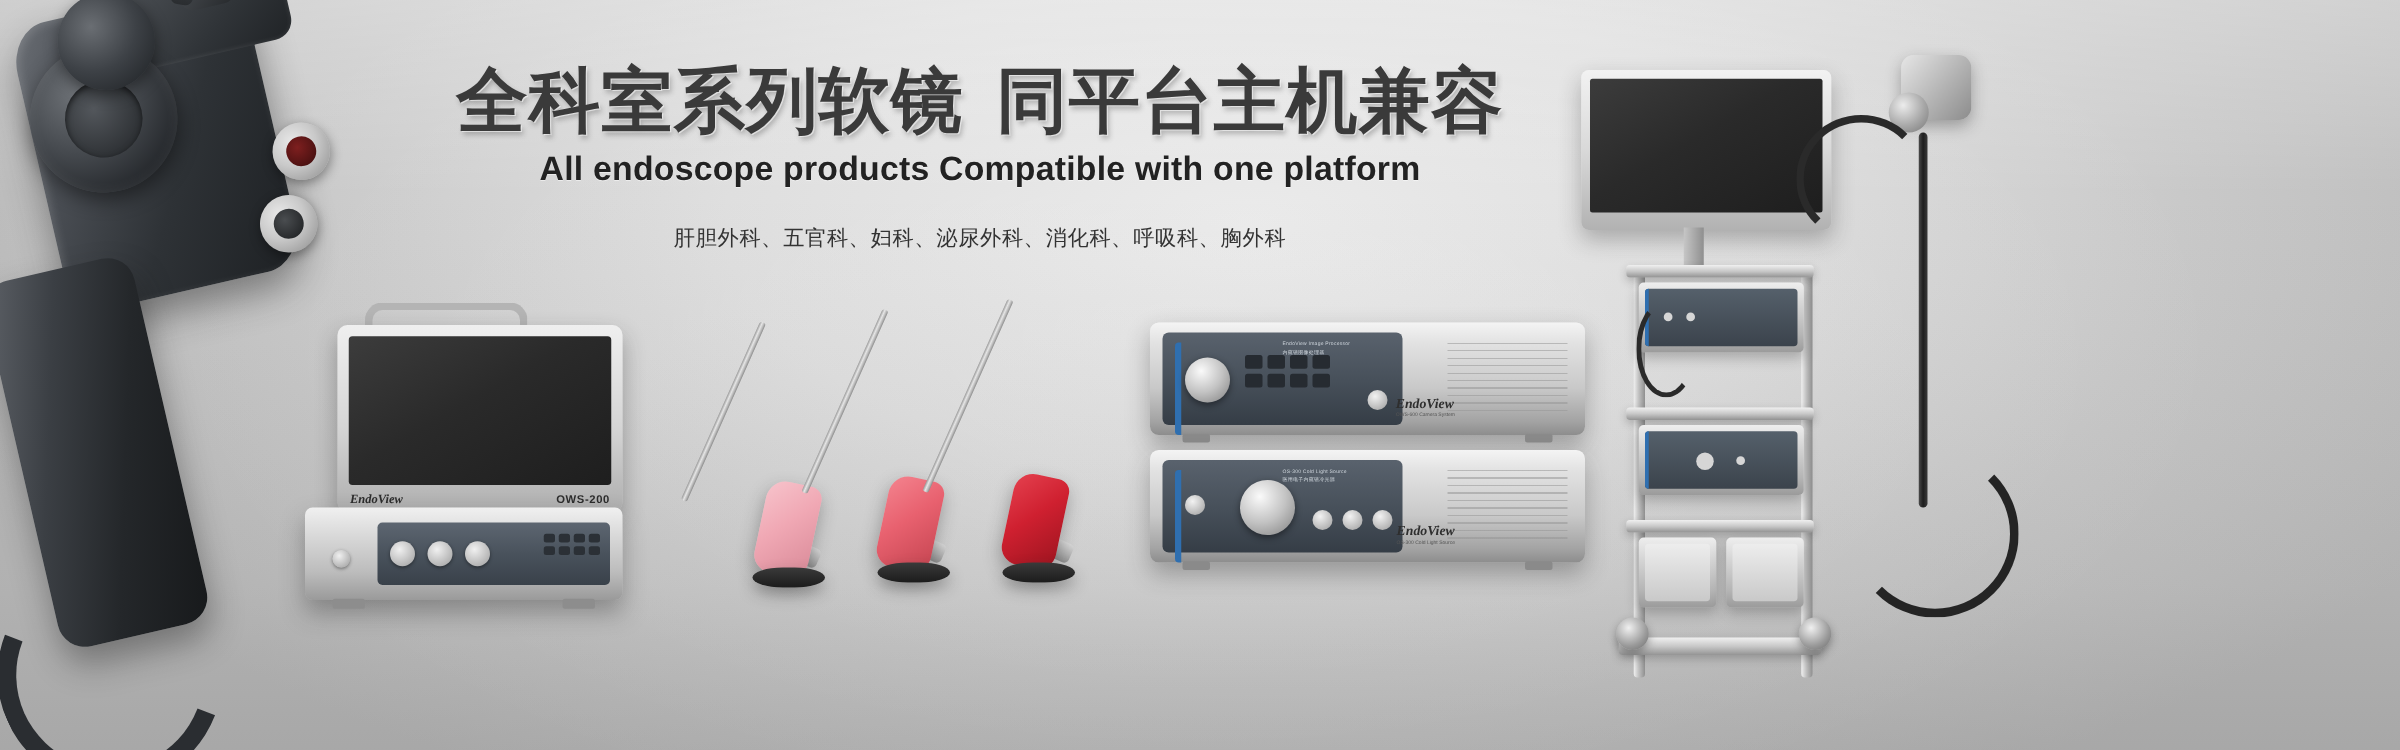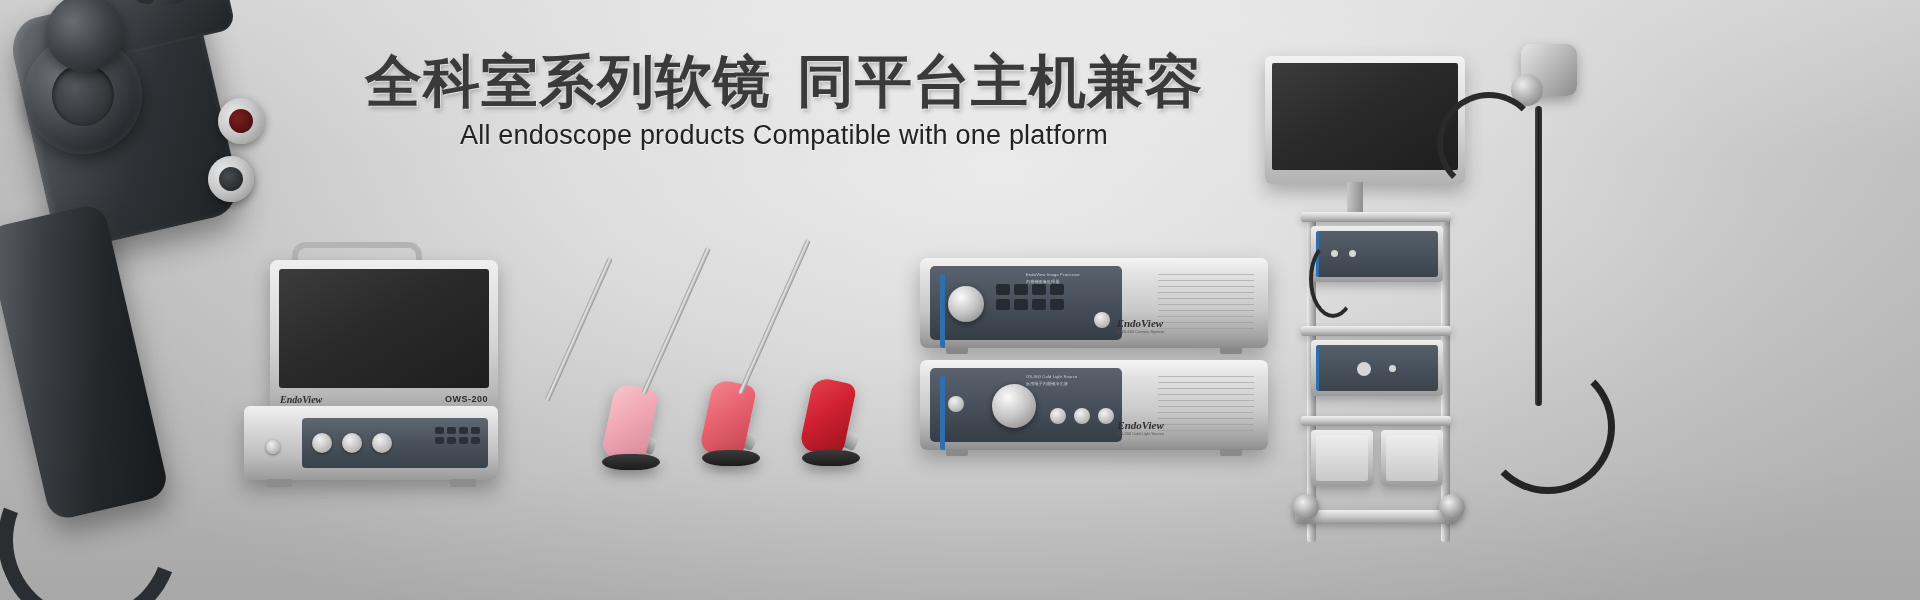--- a/index.html
+++ b/index.html
@@ -22,21 +22,21 @@
 
   
   .textblock{position:absolute;left:0;top:50px;width:1568px;text-align:center;z-index:30;}
   .headline{
     font-size:57px;font-weight:bold;color:#3a3a3a;letter-spacing:1px;
     line-height:1.12;white-space:nowrap;
     text-shadow:1px 1px 0 rgba(255,255,255,.55), 2px 3px 4px rgba(60,60,60,.30);
   }
   .headline .gap{display:inline-block;width:26px;}
   .subhead{
-    margin-top:6px;font-size:27px;font-weight:normal;color:#222;
+    margin-top:6px;font-size:27px;font-weight:bold;color:#222;
     letter-spacing:.2px;white-space:nowrap;
     text-shadow:0 1px 0 rgba(255,255,255,.5);
   }
   .spec-cn{margin-top:28px;font-size:17px;color:#333;letter-spacing:.5px;white-space:nowrap;}
   .spec-en{margin-top:7px;font-size:16px;color:#333;letter-spacing:.1px;white-space:nowrap;}
   .metal-h{background:linear-gradient(to bottom,#f4f4f4 0%,#dcdcdc 30%,#bdbdbd 62%,#8e8e8e 100%);}
   .screen{background:linear-gradient(150deg,#3c3c3c 0%,#2a2a2a 45%,#1e1e1e 100%);}
 
   
   .endo{position:absolute;left:-10px;top:-20px;width:430px;height:620px;z-index:20;}
@@ -427,16 +427,17 @@
       <div class="insert"></div>
       <div class="loop"></div>
     </div>
   </div>
 
   <div class="textblock">
     <div class="headline">
       <span>全科室系列软镜</span><span class="gap"></span><span>同平台主机兼容</span>
     </div>
     <div class="subhead">All endoscope products Compatible with one platform</div>
+    <div class="spec-cn">肝胆外科、五官科、妇科、泌尿外科、消化科、呼吸科、胸外科</div>
   </div>
 
   <div class="vignette"></div>
 </div>
 
 </body></html>

